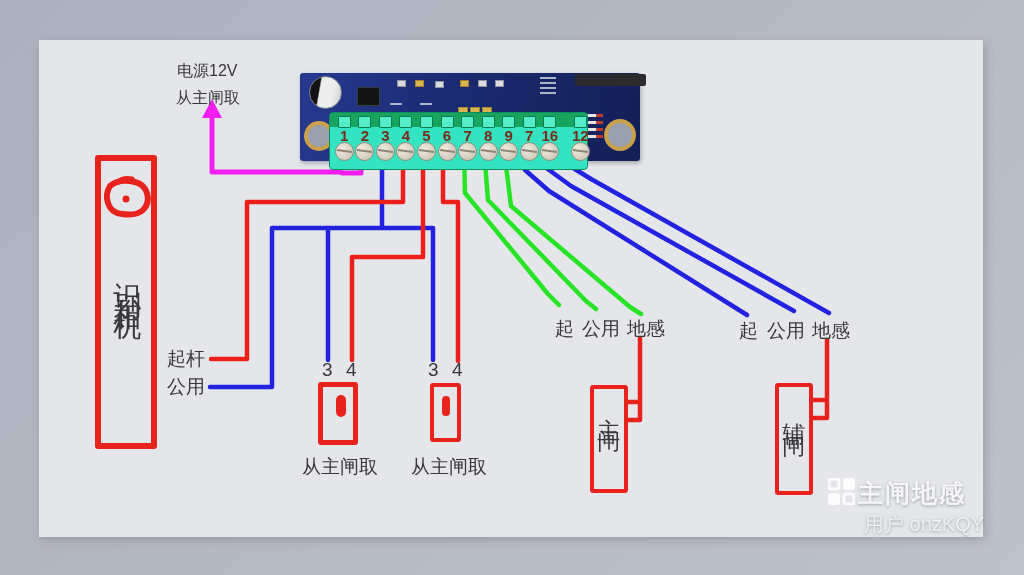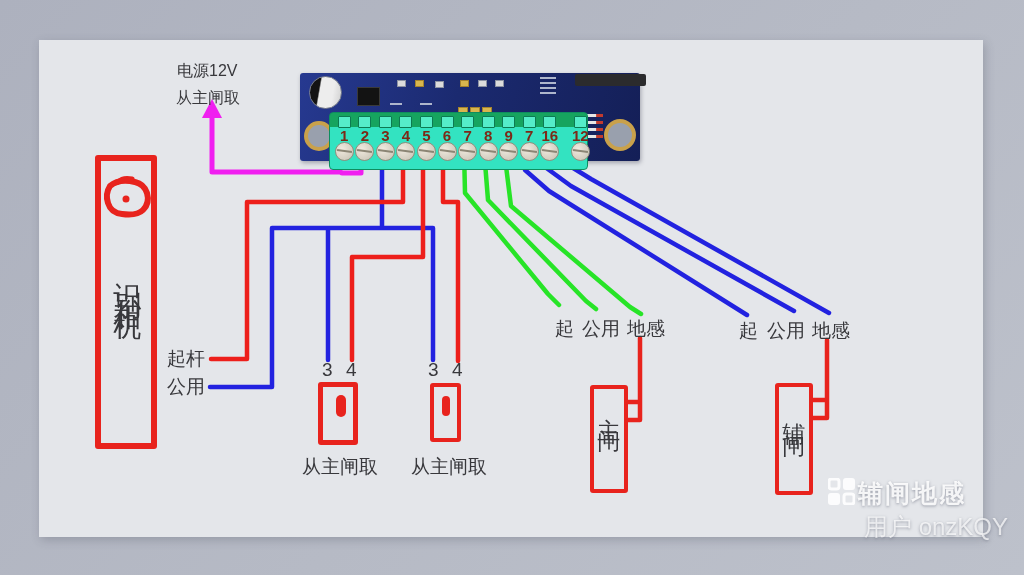--- a/index.html
+++ b/index.html
@@ -35,21 +35,21 @@
   #terminal-strip{position:absolute;left:4px;top:0;width:248px;height:55px;}
   .tcell{position:absolute;top:0;width:20.55px;height:55px;display:flex;flex-direction:column;align-items:center;}
   .tsq{width:11px;height:10px;margin-top:3px;background:#55edc9;border:1px solid #0c7a52;border-radius:1px;}
   .tnum{font-weight:bold;font-size:15px;color:#7c2917;line-height:15px;margin-top:0;}
   .tscrew{width:17px;height:17px;border-radius:50%;margin-top:-1px;position:relative;
         background:radial-gradient(circle at 35% 35%,#f0eadf,#c6c0b2);border:1px solid #938e7c;}
   .tscrew::after{content:"";position:absolute;left:1px;right:1px;top:7px;height:2px;background:#8b8574;transform:rotate(8deg);}
   
   .wm{position:absolute;color:rgba(255,255,255,.88);text-shadow:0 1px 3px rgba(110,115,130,.65);}
   #wm-brand{left:858px;top:477px;font-size:25px;font-weight:bold;letter-spacing:2px;}
-  #wm-user{left:864px;top:511px;font-size:24px;color:rgba(255,255,255,.72);}
+  #wm-user{left:864px;top:511px;font-size:20px;color:rgba(255,255,255,.72);}
 </style>
 </head>
 <body>
 
 <div id="frame">
 
   <div id="canvas-bg"></div>
 
   <svg class="overlay" viewBox="0 0 1024 575">
     <g fill="none" stroke-linecap="round" stroke-linejoin="round">
@@ -211,16 +211,16 @@
   <div class="lbl vtext" style="left:781px;top:404px;font-size:23px;letter-spacing:12px;">辅闸</div>
 
   <svg style="position:absolute;left:828px;top:478px;" width="27" height="27" viewBox="0 0 27 27">
     <g>
       <rect x="1" y="1" width="10" height="10" rx="2.5" fill="none" stroke="rgba(255,255,255,.88)" stroke-width="3"></rect>
       <rect x="15" y="0" width="12" height="12" rx="3" fill="rgba(255,255,255,.88)"></rect>
       <rect x="0" y="15" width="12" height="12" rx="3" fill="rgba(255,255,255,.88)"></rect>
       <rect x="16" y="16" width="10" height="10" rx="2.5" fill="none" stroke="rgba(255,255,255,.88)" stroke-width="3"></rect>
     </g>
   </svg>
-  <div class="wm" id="wm-brand">辅闸地感</div>
+  <div class="wm" id="wm-brand">主闸地感</div>
   <div class="wm" id="wm-user">用户 onzKQY</div>
 
 </div>
 
 </body></html>

